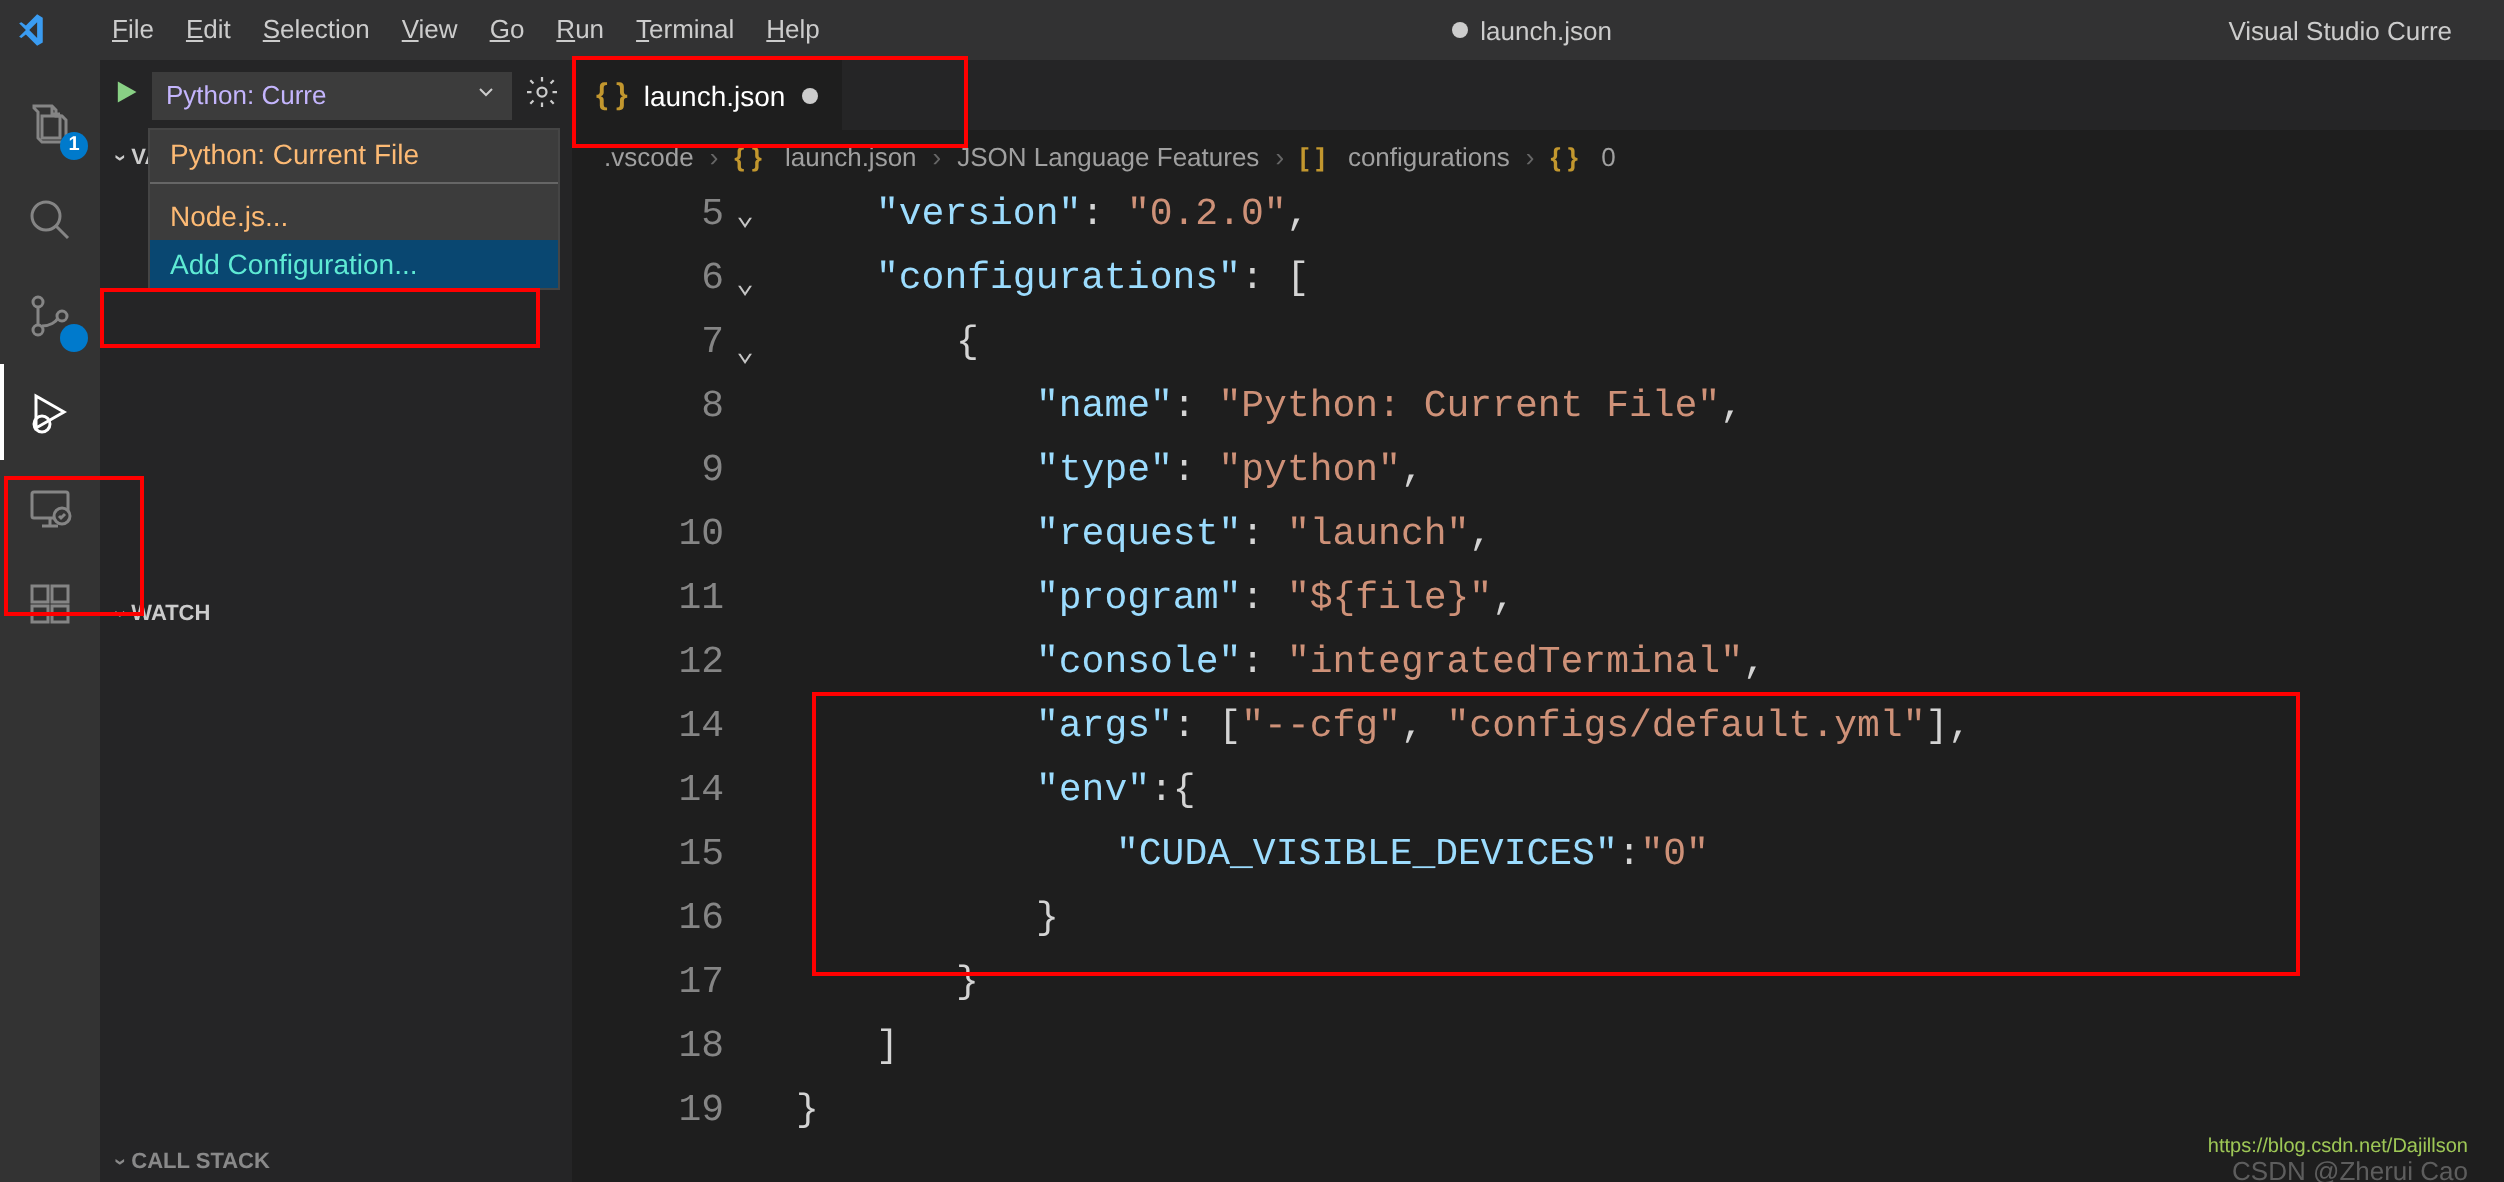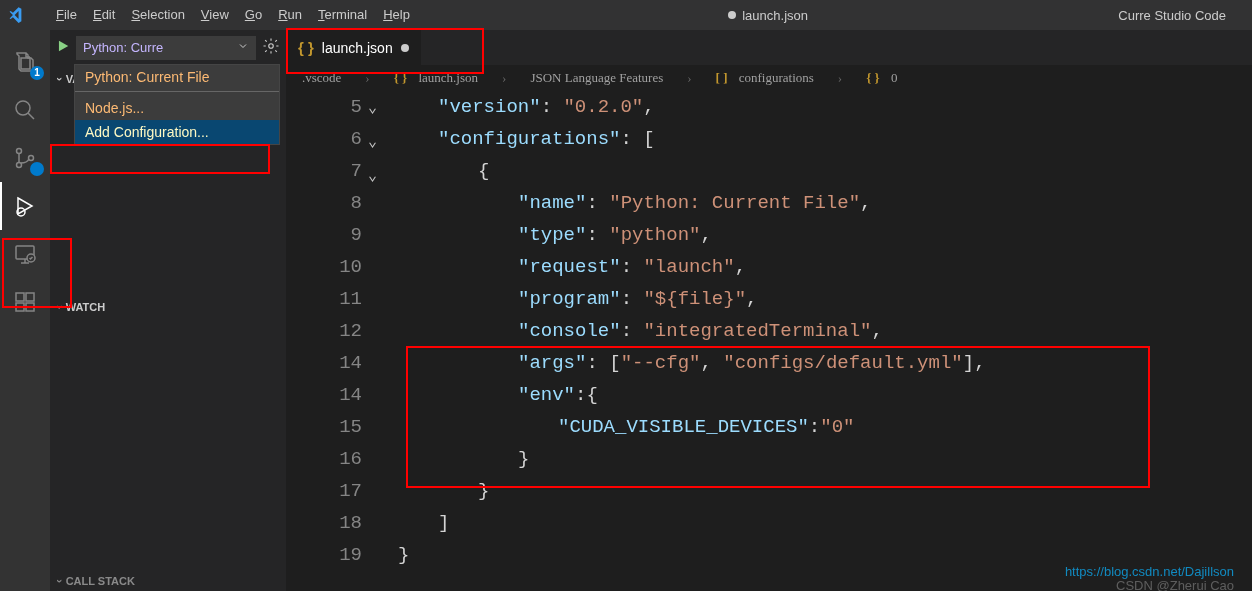--- a/index.html
+++ b/index.html
@@ -30,48 +30,48 @@
   .hl-red { position: absolute; border: 2px solid #ff0000; pointer-events: none; z-index: 50; }
   
   .sidebar { width: 236px; background: #252526; display: flex; flex-direction: column; font-size: 13px; color: #cccccc; position: relative;}
   .debug-header { height: 35px; display: flex; align-items: center; padding: 0 6px; gap: 6px; background:#252526;}
   .play-icon { color: #89d185; font-size: 14px; }
   .config-dd { flex: 1; height: 24px; background: #3c3c3c; border: 1px solid #3c3c3c; display: flex; align-items: center; padding: 0 6px; font-size: 13px; color: #c4b5fd; position: relative;}
   .config-dd .chev { margin-left: auto; }
   .dropdown { position: absolute; top: 34px; left: 24px; right: 6px; background: #3c3c3c; border: 1px solid #454545; z-index: 20; }
   .dropdown-item { padding: 4px 10px; font-size: 14px; color: #fdba74; }
   .dropdown-item.current { border-bottom: 1px solid #666; padding-bottom:6px; margin-bottom:4px;}
-  .dropdown-item.add { background: #094771; color:#fef9c3; }
+  .dropdown-item.add { background: #094771; color:#5eead4; }
   .section-hdr { display: flex; align-items: center; padding: 4px 8px; text-transform: uppercase; font-size: 11px; font-weight: bold; color:#ccc; gap:4px;}
   .section-hdr .chev { font-size: 11px; transform: rotate(90deg); display:inline-block;}
   .section-spacer { flex: 1; }
   
   .editor-area { flex: 1; display: flex; flex-direction: column; background: #1e1e1e; position: relative;}
   .tabs { height: 35px; background: #252526; display: flex; align-items: stretch; }
   .tab { background: #1e1e1e; display: flex; align-items: center; padding: 0 12px; gap: 8px; color: #fff; font-size: 14px;}
   .tab .braces { color: #c2972e; font-weight: bold; font-size: 15px;}
   .tab .dot { width: 8px; height: 8px; border-radius: 50%; background: #cccccc; }
-  .breadcrumb { height: 26px; display: flex; align-items: center; padding: 0 16px; gap: 24px; font-size: 13px; color: #a0a0a0; background:#1e1e1e;font-family:Liberation Serif, serif;}
+  .breadcrumb { height: 26px; display: flex; align-items: center; padding: 0 16px; gap: 8px; font-size: 13px; color: #a0a0a0; background:#1e1e1e;}
   .breadcrumb .sep { color: #666; }
   .breadcrumb .bi { display: flex; align-items: center; gap: 4px;}
   .bc-braces { color: #c2972e; font-weight:bold;}
   .bc-brackets { color: #c2972e; font-weight:bold;}
   
   .code-wrap { flex: 1; display: flex; font-family: Consolas, "Courier New", monospace; font-size: 19px; line-height: 32px; position: relative;}
   .gutter { width: 82px; text-align: right; color: #858585; padding-right: 6px; user-select: none; position: relative;}
   .gutter .ln { height: 32px; position: relative;}
   .fold-col { width: 26px; }
   .code { flex: 1; position: relative; white-space: pre; padding-left: 4px;}
   .code-line { height: 32px; }
   .tok-key { color: #9cdcfe; }
   .tok-str { color: #ce9178; }
   .tok-pun { color: #d4d4d4; }
   .indent { display:inline-block; width: 40px; }
   
-  .watermark { position: absolute; bottom: 12px; right: 18px; color: #0ea5e9; font-size: 13px; font-family: sans-serif; opacity: 0.8;}
+  .watermark { position: absolute; bottom: 12px; right: 18px; color: #bef264; font-size: 10px; font-family: sans-serif; opacity: 0.8;}
   .watermark2 { position: absolute; bottom: 10px; right: 18px; color: #888; font-size: 13px; font-family: sans-serif; opacity: 0.6;}
   
   .gear { width: 18px; height: 18px; }
 </style>
 </head>
 <body>
 
 <div class="title-bar">
   <div class="logo">
     <svg viewBox="0 0 24 24">
@@ -85,21 +85,21 @@
       <div class="menu-item"><u>V</u>iew</div>
       <div class="menu-item"><u>G</u>o</div>
       <div class="menu-item"><u>R</u>un</div>
       <div class="menu-item"><u>T</u>erminal</div>
       <div class="menu-item"><u>H</u>elp</div>
     </div>
   <div class="title-center">
     <span class="dot-small"></span>
     <span>launch.json</span>
   </div>
-  <div class="title-right">Curre Studio Code</div>
+  <div class="title-right">Visual Studio Curre</div>
 </div>
 
 <div class="main">
 
   <div class="activity-bar">
     <div class="activity-item">
       <svg viewBox="0 0 24 24">
           <path d="M4 3h9l2 2v3h3l2 2v11H8l-2-2V6l-2-2z M13 3v4h4"></path>
           <path d="M8 8h9v11H8z"></path>
         </svg>

